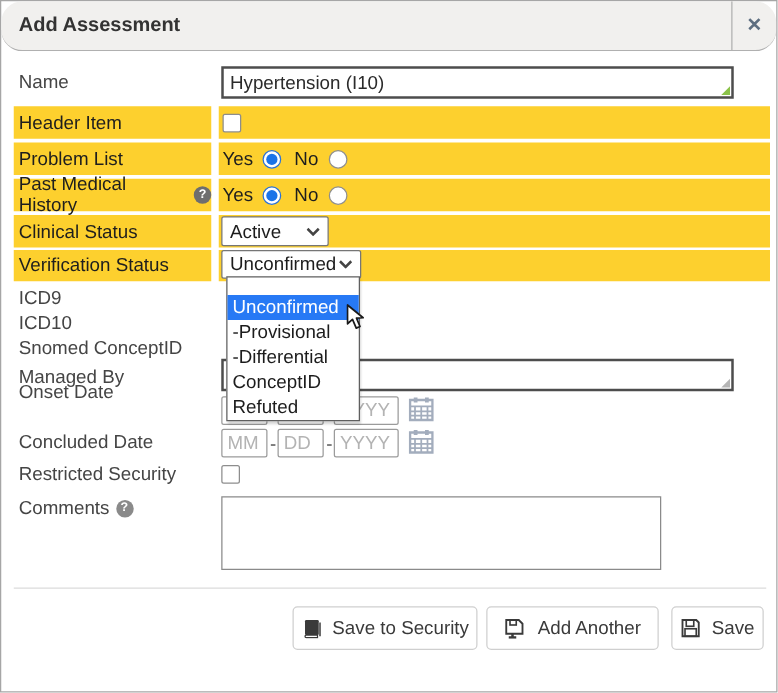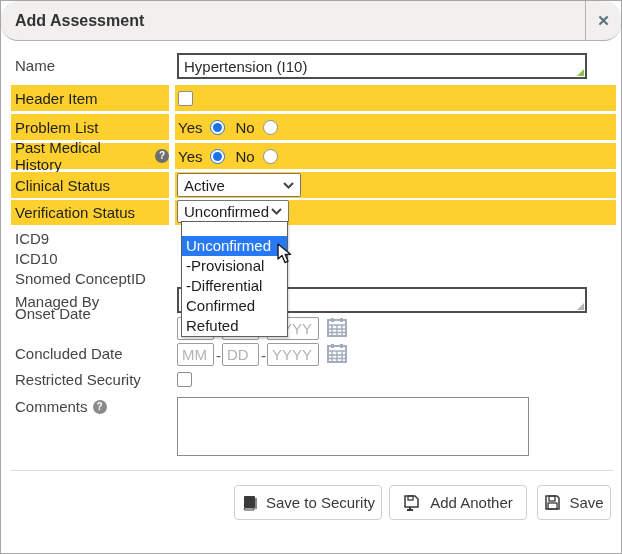--- a/index.html
+++ b/index.html
@@ -136,21 +136,21 @@
       <span class="radio checked" style="margin-right:10px;"></span>
       <span style="margin-right:8px;">No</span>
       <span class="radio"></span>
     </div>
   </div>
 
   <div class="yrow" style="top:171px; width:605px;">
     <div class="cell-label">Clinical Status</div>
     <div class="cell-value"></div>
   </div>
-  <div class="select-box" style="left:176px; top:172px; width:124px; height:24px;">
+  <div class="select-box" style="left:176px; top:172px; width:86px; height:24px;">
     <span>Active</span>
     <svg width="11" height="7" viewBox="0 0 11 7">
       <polyline points="1,1 5.5,5.5 10,1" fill="none" stroke="#444" stroke-width="2"></polyline>
     </svg>
   </div>
 
   <div class="yrow" style="top:199px; width:605px; height:25px;">
     <div class="cell-label">Verification Status</div>
     <div class="cell-value"></div>
   </div>
@@ -230,21 +230,21 @@
       <rect x="4" y="9" width="9" height="6" fill="none" stroke="#3a3a3a" stroke-width="1.3"></rect>
     </svg>
     <span>Save</span>
   </div>
 
   <div class="dropdown">
     <div class="opt blank"></div>
     <div class="opt highlight">Unconfirmed</div>
     <div class="opt">-Provisional</div>
     <div class="opt">-Differential</div>
-    <div class="opt">Confirmed</div>
+    <div class="opt">ConceptID</div>
     <div class="opt">Refuted</div>
   </div>
 
   <svg class="cursor" width="18" height="22" viewBox="0 0 18 22">
     <path d="M1 1 L1 16 L5 12.5 L8 19.5 L11 18.2 L8.2 11.5 L13.5 11.2 Z" fill="#ffffff" stroke="#1a1a1a" stroke-width="1.4" stroke-linejoin="round"></path>
   </svg>
 
 </div>
 
 </body></html>

